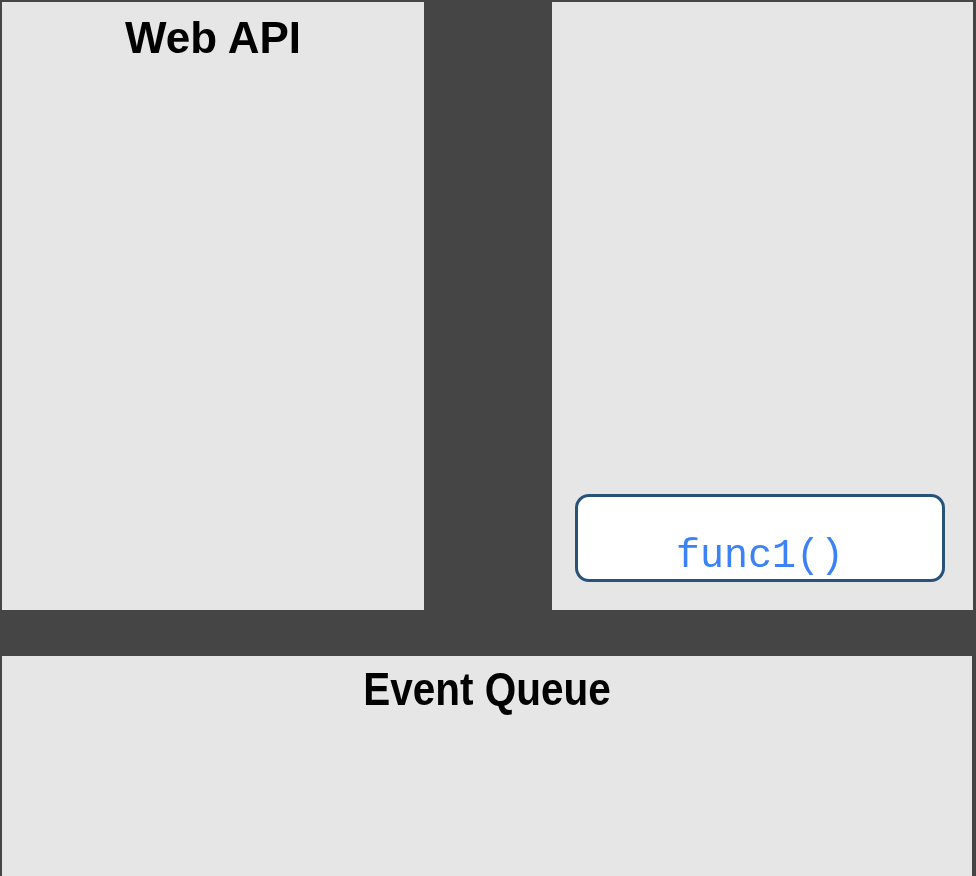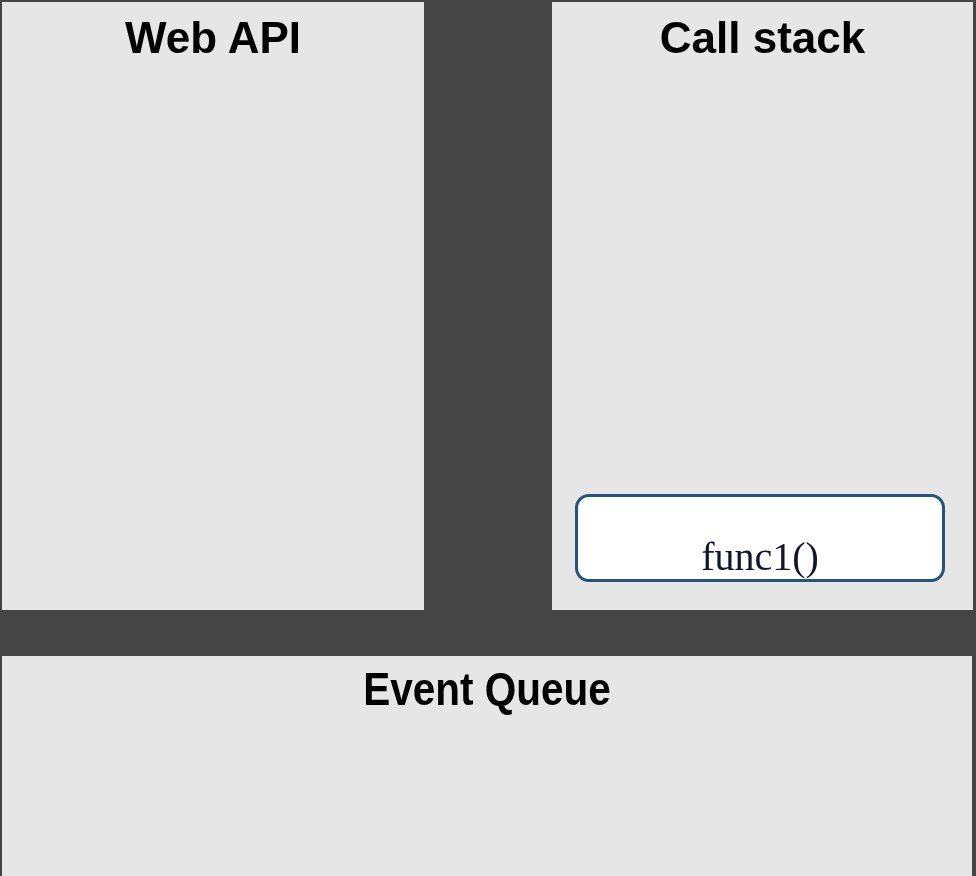--- a/index.html
+++ b/index.html
@@ -61,36 +61,35 @@
     height: 88px;
     box-sizing: border-box;
     background: #ffffff;
     border: 3px solid #27537a;
     border-radius: 14px;
     display: flex;
     align-items: center;
     justify-content: center;
   }
   .stack-frame-label {
-    font-family: Liberation Serif, serif;
+    font-family: Liberation Mono, monospace;
     font-size: 40px;
     font-weight: normal;
-    color: #0f172a;
+    color: #3b82f6;
     margin-top: 36px;
   }
 </style>
 </head>
 <body>
 
 <div class="panel" id="panel-web-api">
   <span class="panel-title">Web API</span>
 </div>
 
 <div class="panel" id="panel-call-stack">
-  <span class="panel-title">Call stack</span>
 
   <div class="stack-frame">
     <span class="stack-frame-label">func1()</span>
   </div>
 </div>
 
 <div class="panel" id="panel-event-queue">
   <span class="panel-title condensed">Event Queue</span>
 </div>
 

